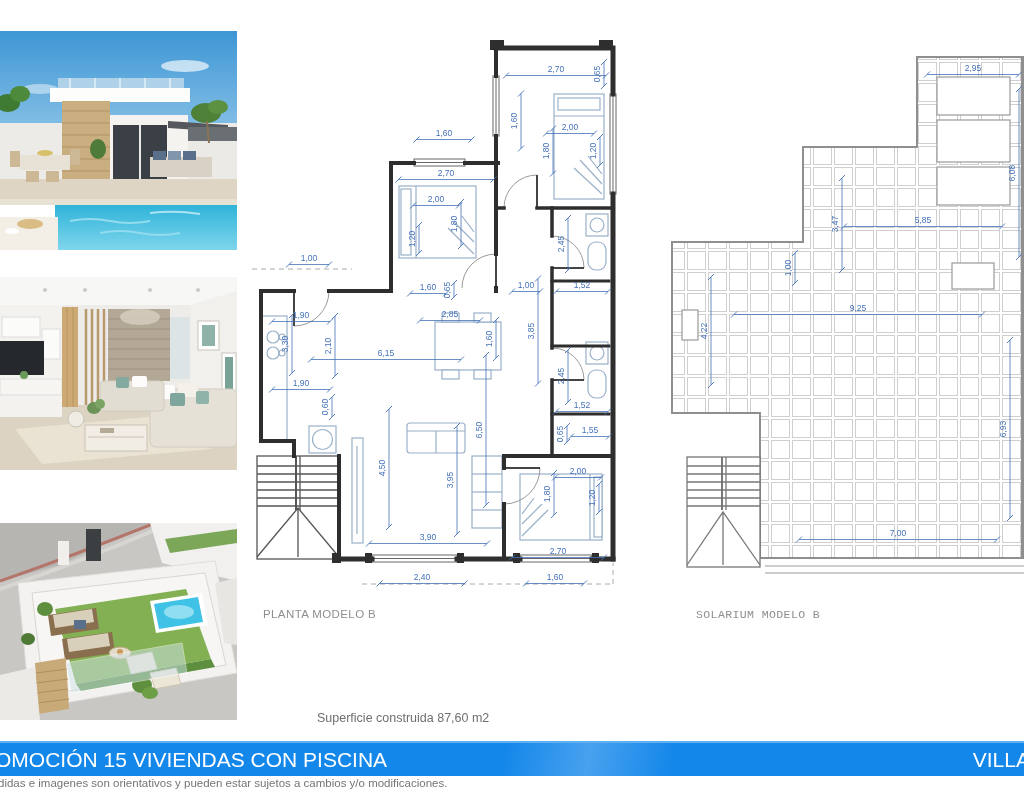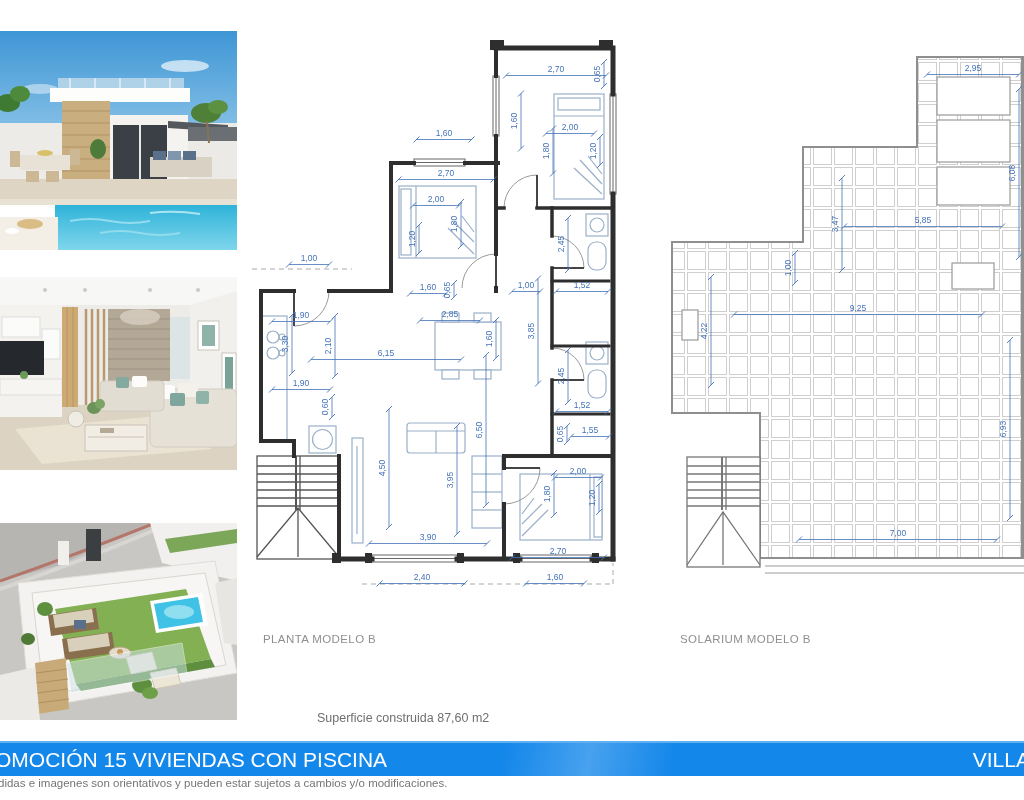--- a/index.html
+++ b/index.html
@@ -5,23 +5,23 @@
   html,body{margin:0;padding:0;background:#fff;}
   #page{position:relative;width:1024px;height:800px;background:#ffffff;overflow:hidden;
         font-family:"Liberation Sans",sans-serif;}
   .photo{position:absolute;left:0;overflow:hidden;}
   #photo-villa{top:31px;width:237px;height:219px;}
   #photo-living{top:277px;width:237px;height:193px;}
   #photo-roof{top:523px;width:237px;height:197px;}
   .plan{position:absolute;}
   #plan-svg{left:252px;top:36px;}
   #solarium-svg{left:665px;top:40px;}
-  .plan-label{position:absolute;font-size:11.5px;color:#8f8f8f;letter-spacing:.4px;margin-top:25px;}
+  .plan-label{position:absolute;font-size:11.5px;color:#8f8f8f;letter-spacing:.4px;}
   #planta-label{left:263px;top:608px;}
-  #solarium-label{left:680px;top:608px;}
+  #solarium-label{left:696px;top:608px;font-family:Liberation Mono, monospace;}
   #surface-note{position:absolute;left:317px;top:711px;font-size:12.5px;color:#6f6f6f;}
   #banner{position:absolute;left:0;top:741px;width:1024px;height:33px;background:#1487ea;
           border-top:2px solid #5fb0f2;color:#fff;display:flex;justify-content:space-between;
           align-items:center;font-size:21px;overflow:hidden;}
   #banner::after{content:"";position:absolute;left:30%;top:0;width:55%;height:100%;
           background:linear-gradient(100deg,transparent 35%,rgba(255,255,255,.22) 50%,transparent 65%);}
   #banner .bleft{margin-left:-5px;white-space:nowrap;}
   #banner .bright{margin-right:-6px;white-space:nowrap;}
   #disclaimer{position:absolute;left:-2px;top:777px;font-size:11.5px;color:#757575;white-space:nowrap;}
   g[data-dims] text{fill:#4472b8;font-size:8.5px;text-anchor:middle;

